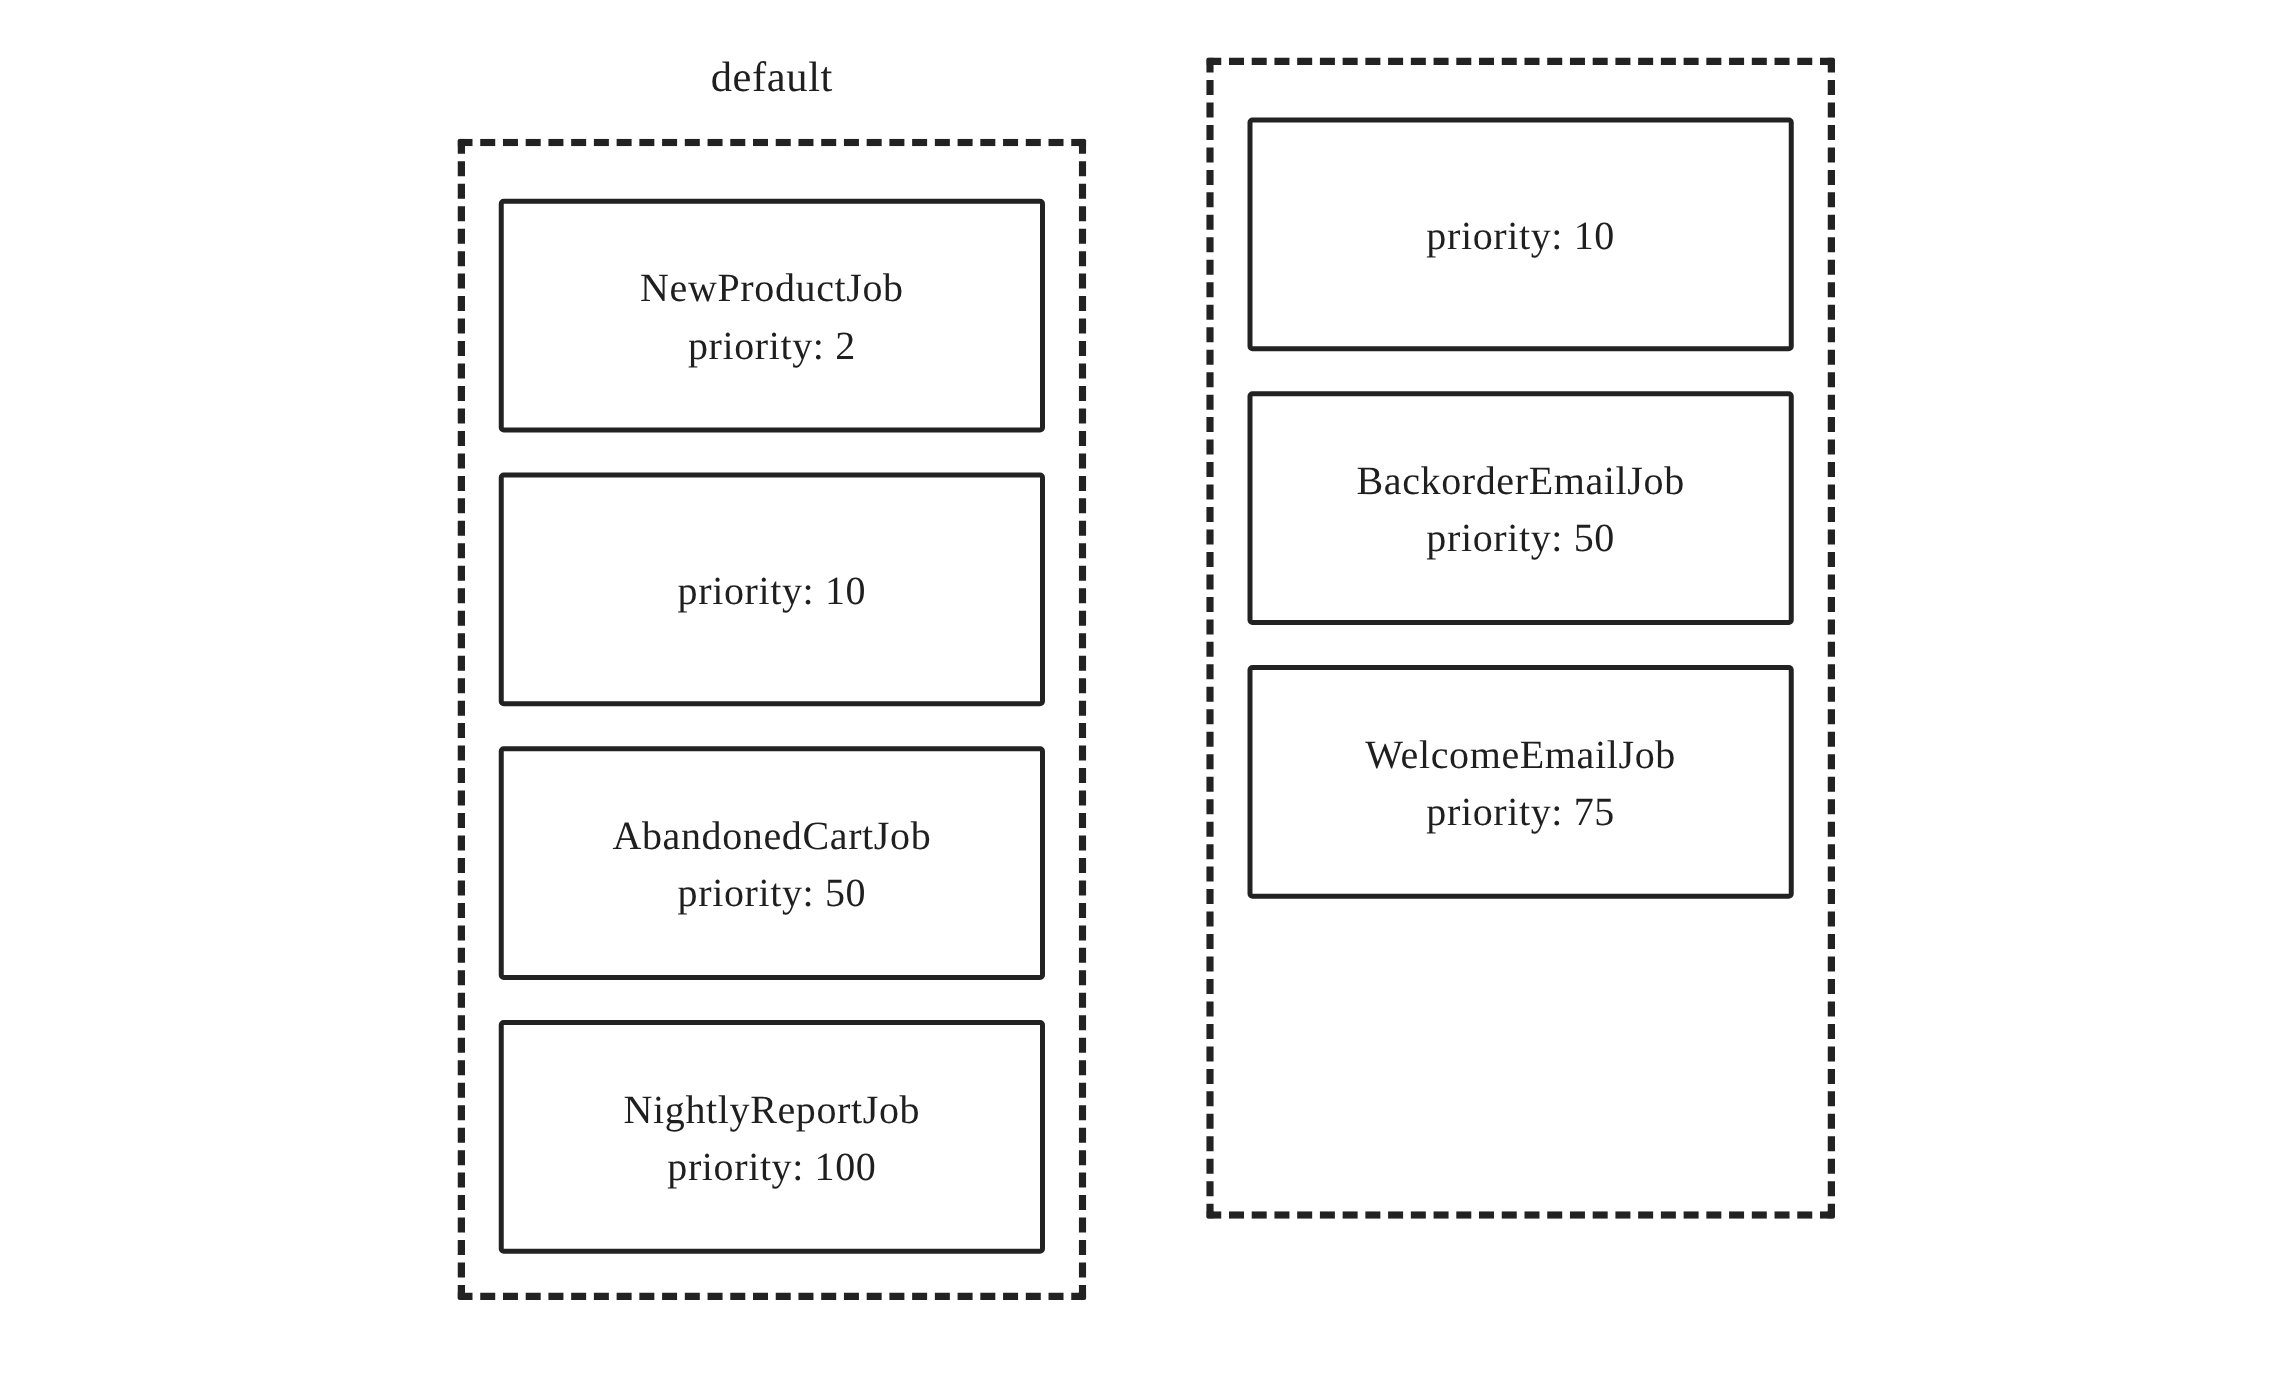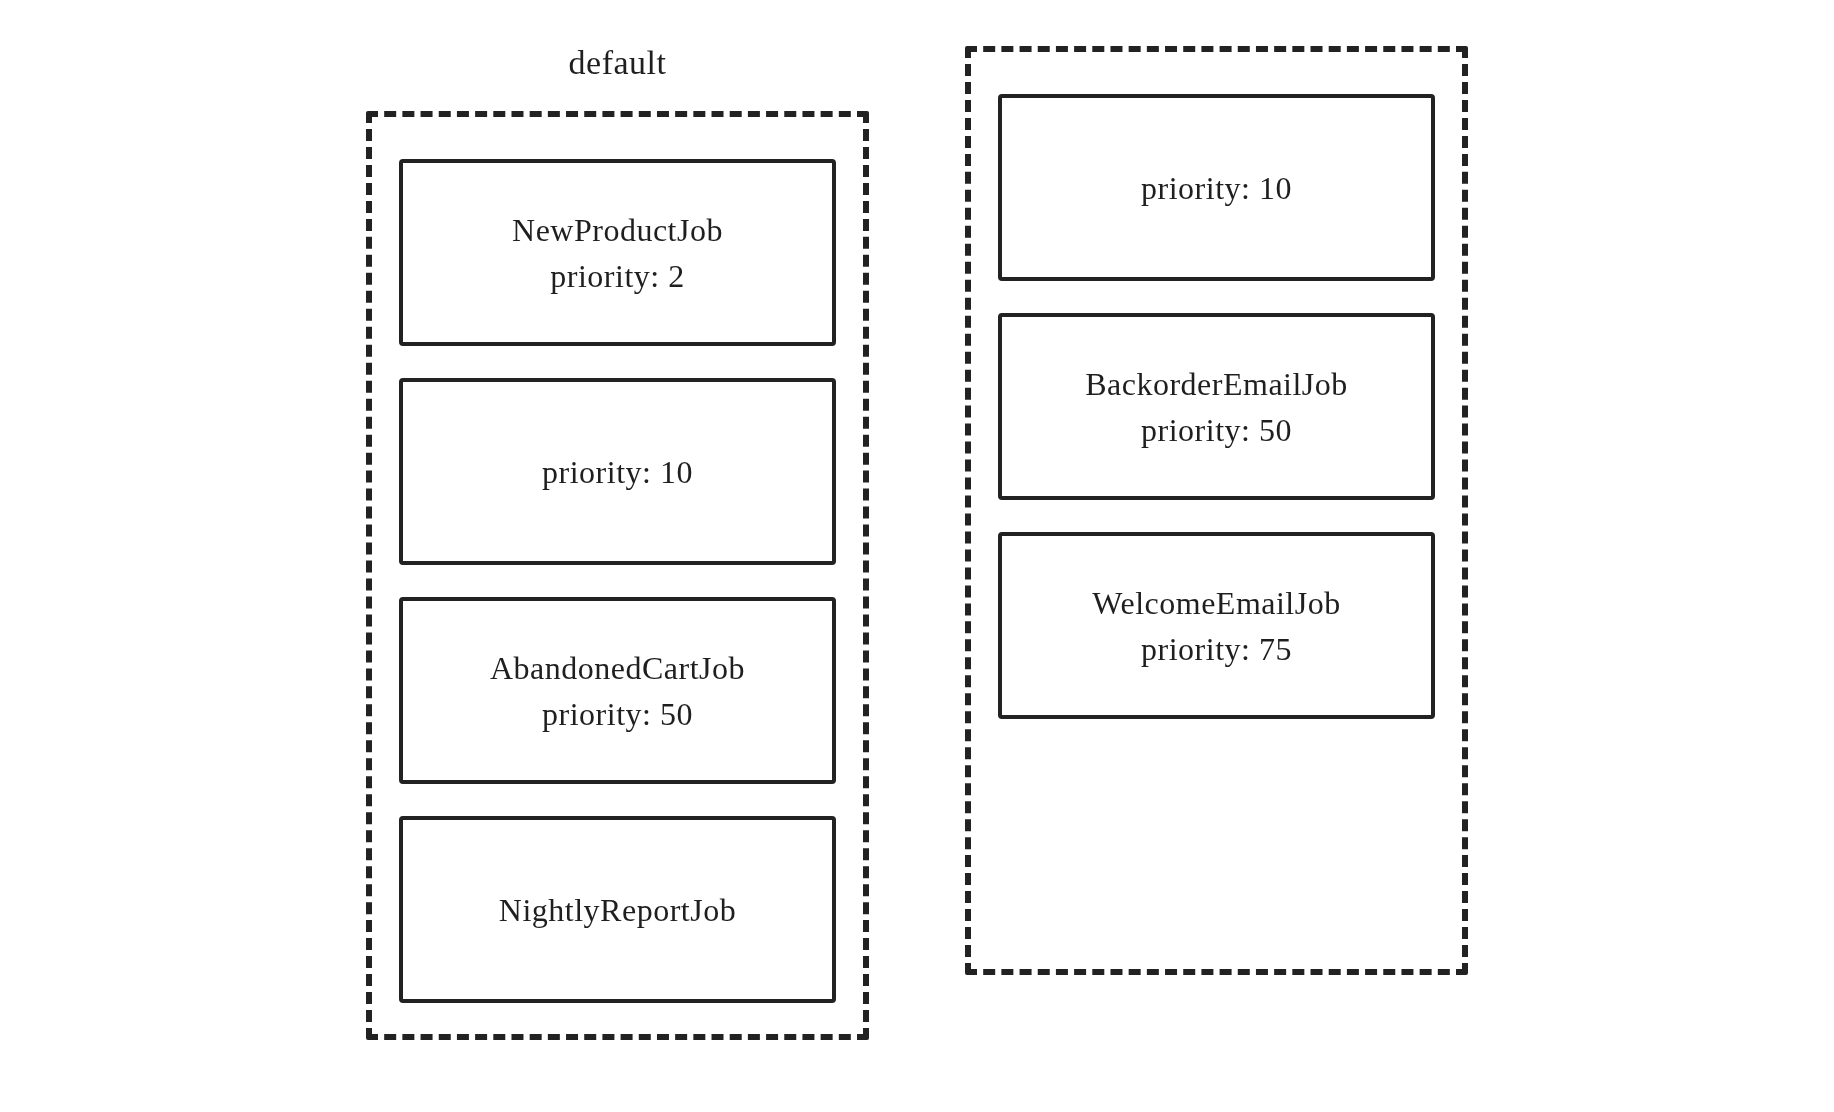--- a/index.html
+++ b/index.html
@@ -87,20 +87,21 @@
         <div class="job-priority">priority: 10</div>
       </div>
 
       <div class="job-card">
         <div class="job-class">AbandonedCartJob</div>
         <div class="job-priority">priority: 50</div>
       </div>
 
       <div class="job-card">
         <div class="job-class">NightlyReportJob</div>
+        <div class="job-priority">priority: 100</div>
       </div>
 
     </div>
   </div>
 
   <div class="queue">
     <div class="queue-box">
 
       <div class="job-card">
         <div class="job-priority">priority: 10</div>

